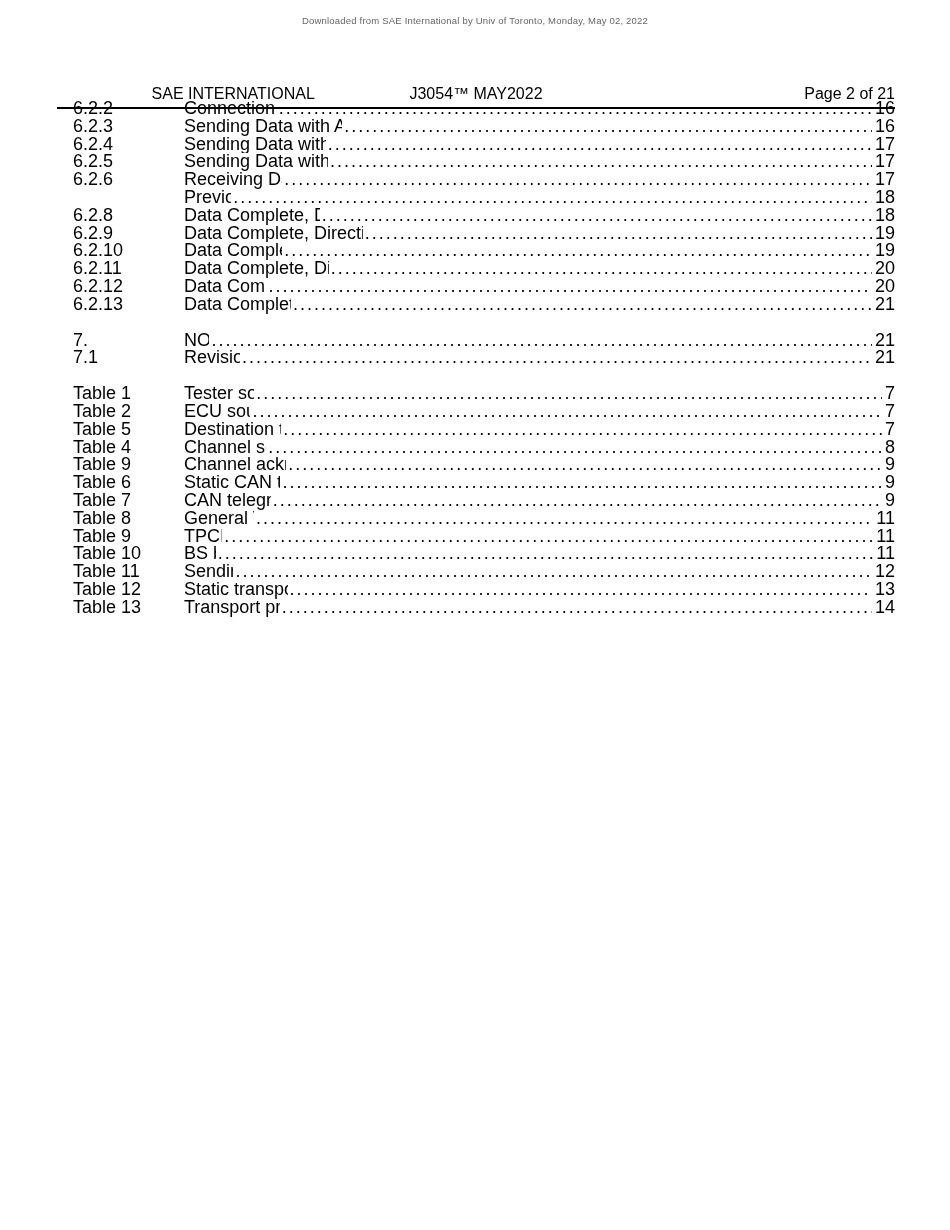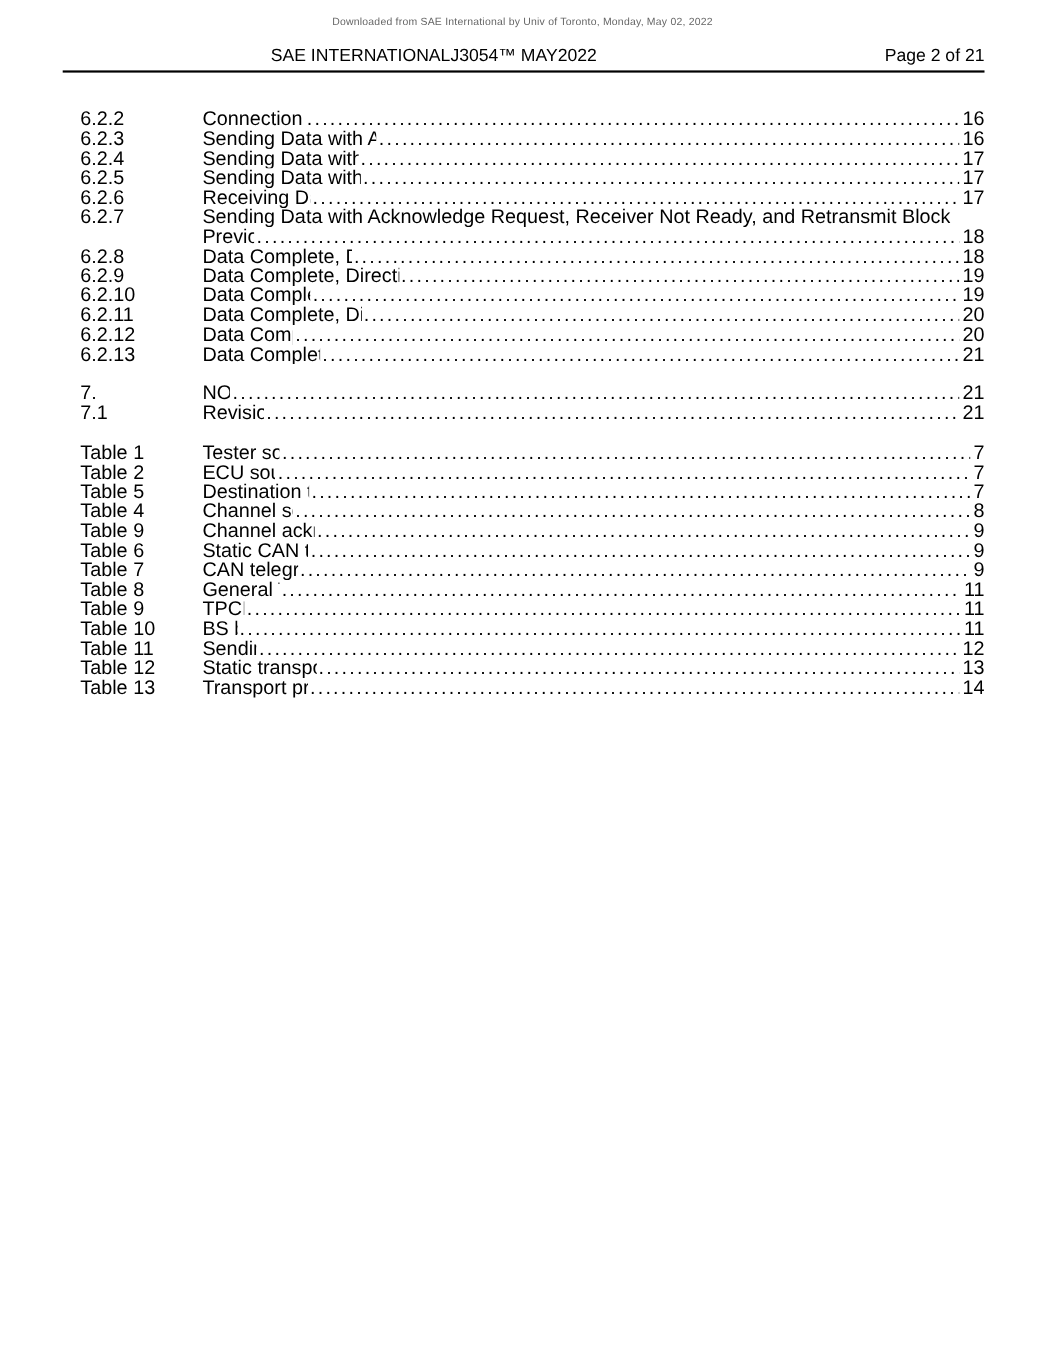--- a/index.html
+++ b/index.html
@@ -28,21 +28,21 @@
     top: 42px;
     left: 57px;
     right: 55px;
     display: grid;
     grid-template-columns: 1fr auto 1fr;
     align-items: baseline;
     font-size: 16px;
     padding-bottom: 4px;
     border-bottom: 2px solid #000000;
   }
-  .hdr-left   { text-align: right; }
+  .hdr-left   { text-align: center; margin-top: 43px; }
   .hdr-center { text-align: center; }
   .hdr-right  { text-align: right; }
 
   .toc {
     position: absolute;
     top: 100px;
     left: 73px;
     right: 55px;
     font-size: 18px;
   }
@@ -117,24 +117,20 @@
           <span class="toc-dots"></span>
           <span class="toc-page">17</span>
         </div>
         <div class="toc-row">
           <span class="toc-num">6.2.6</span>
           <span class="toc-title">Receiving Data with a T2 Timeout</span>
           <span class="toc-dots"></span>
           <span class="toc-page">17</span>
         </div>
         <div class="toc-row">
-          <span class="toc-num">6.2.7</span>
-          <span class="toc-title">Sending Data with Acknowledge Request, Receiver Not Ready, and Retransmit Block</span>
-        </div>
-        <div class="toc-row">
           <span class="toc-num"></span>
           <span class="toc-title">Previous Block</span>
           <span class="toc-dots"></span>
           <span class="toc-page">18</span>
         </div>
         <div class="toc-row">
           <span class="toc-num">6.2.8</span>
           <span class="toc-title">Data Complete, Direction Change with Ready Ack</span>
           <span class="toc-dots"></span>
           <span class="toc-page">18</span>

